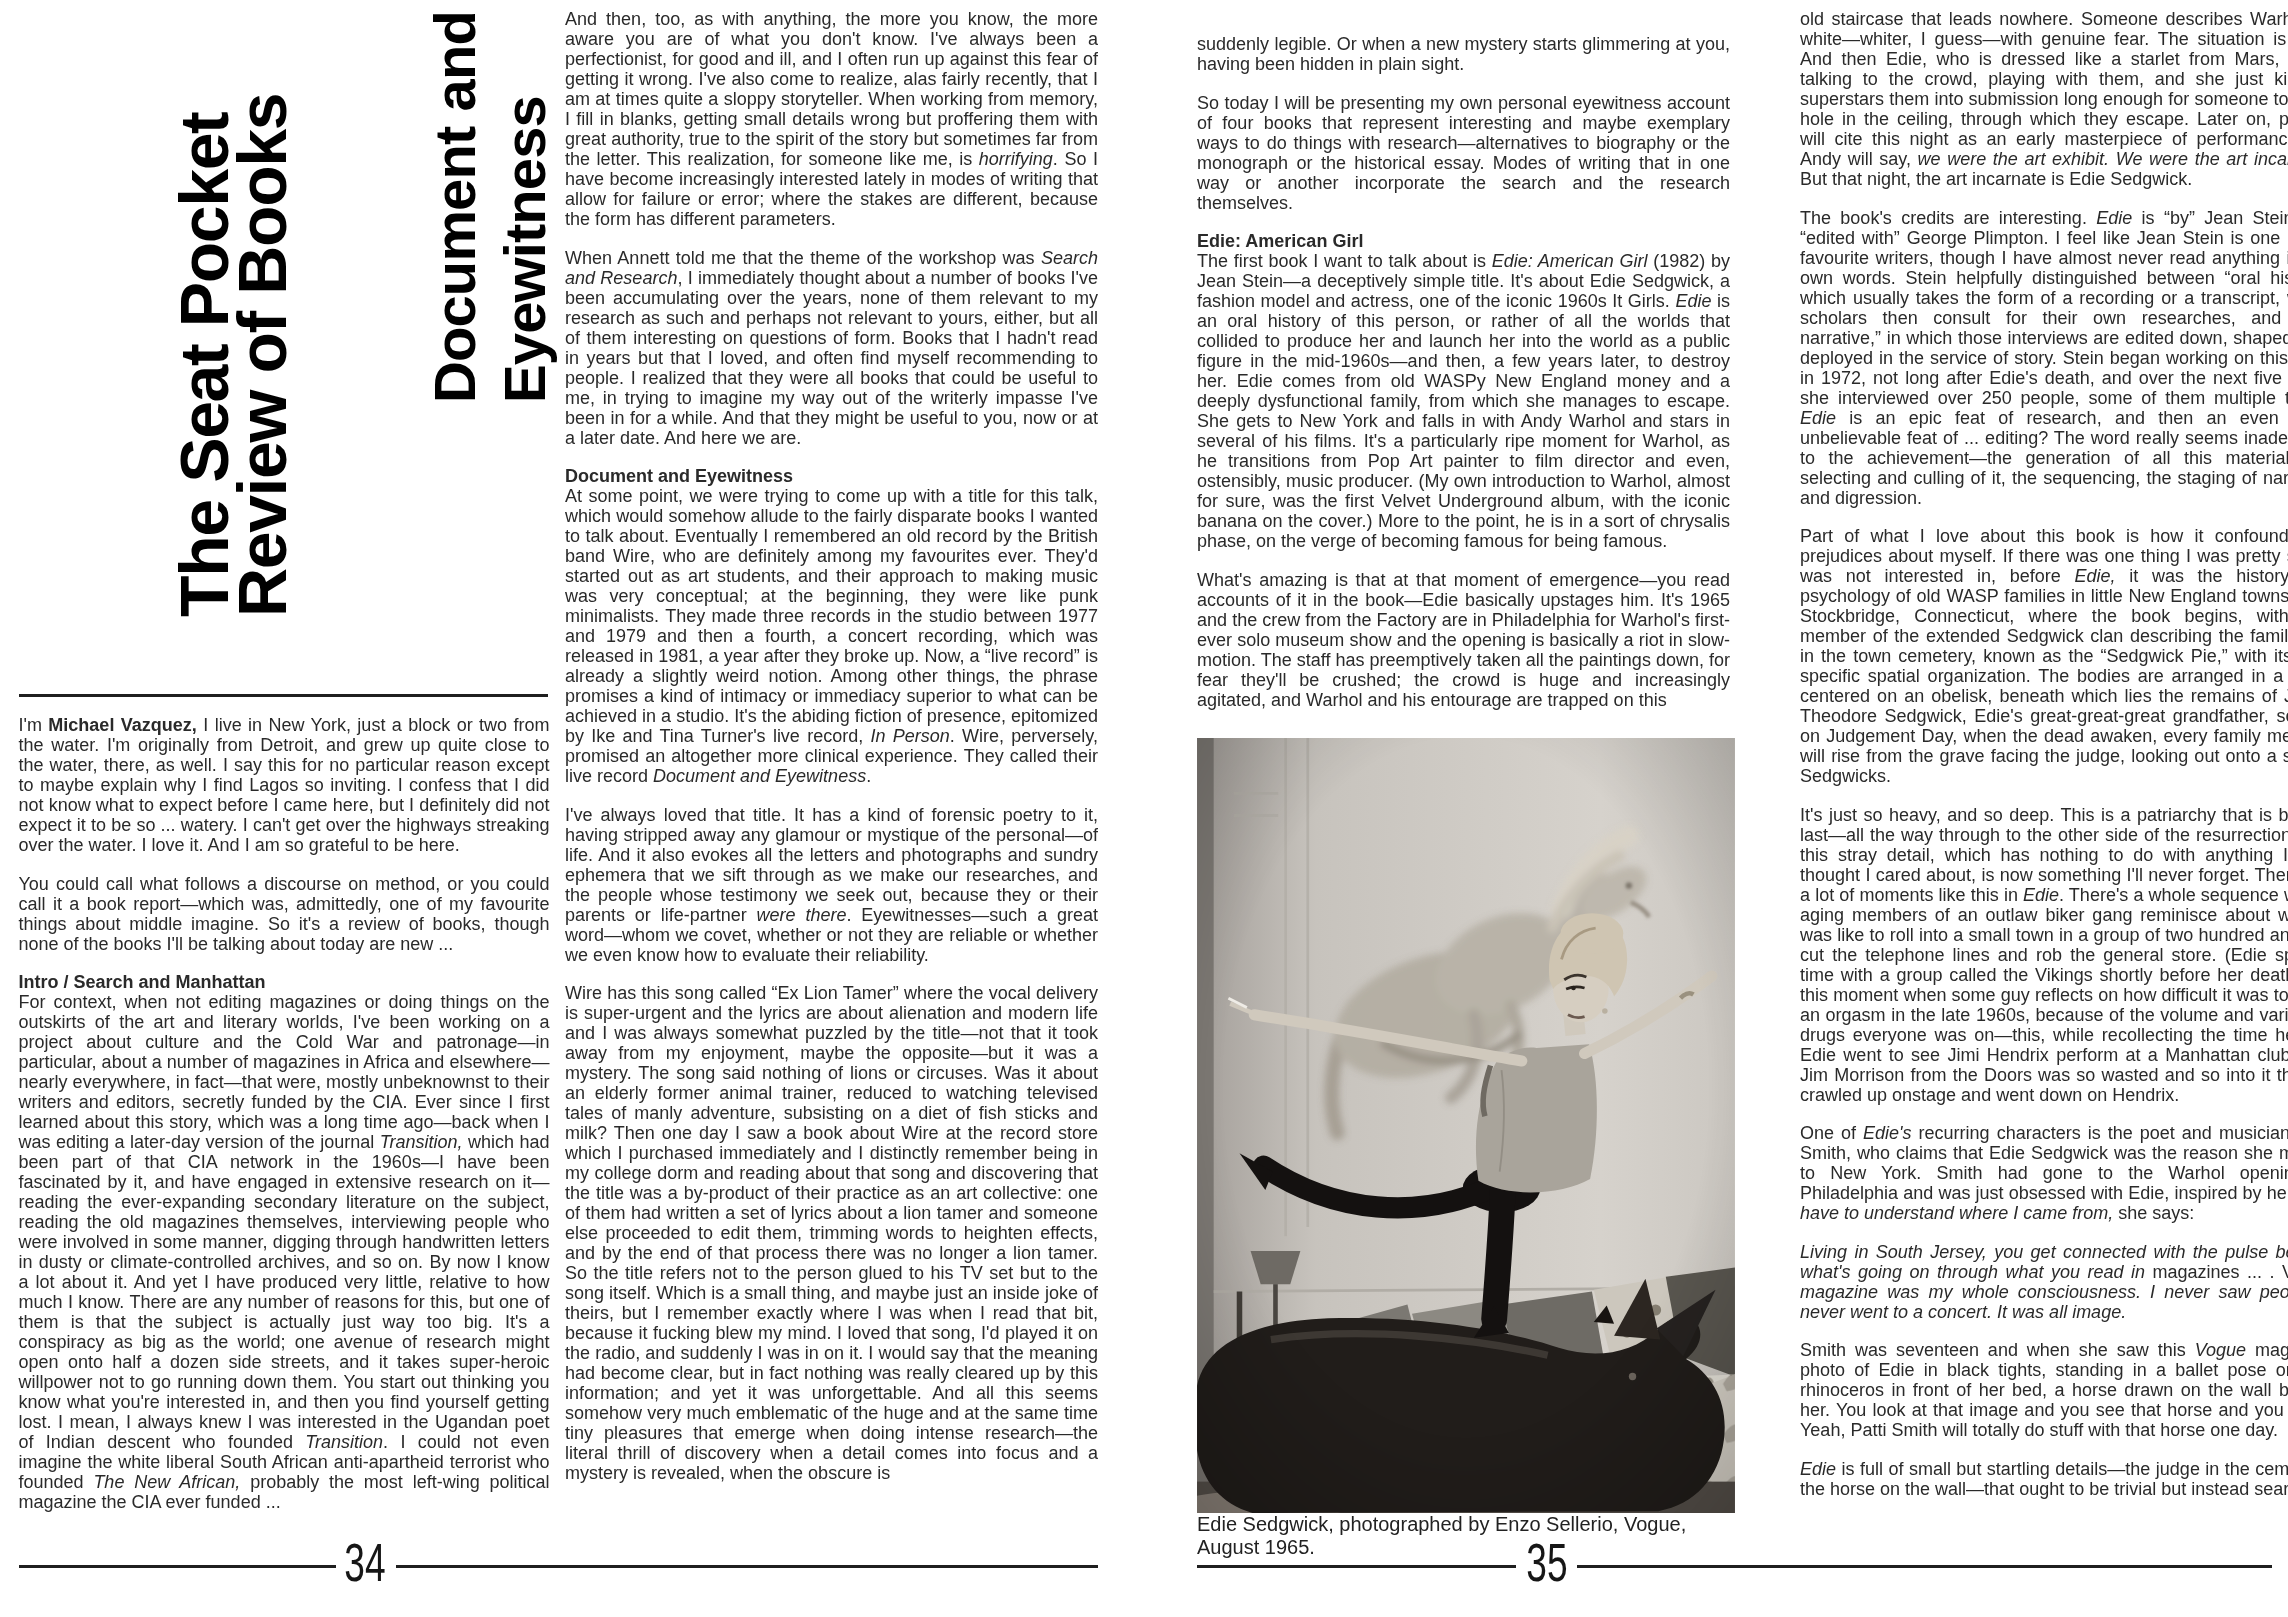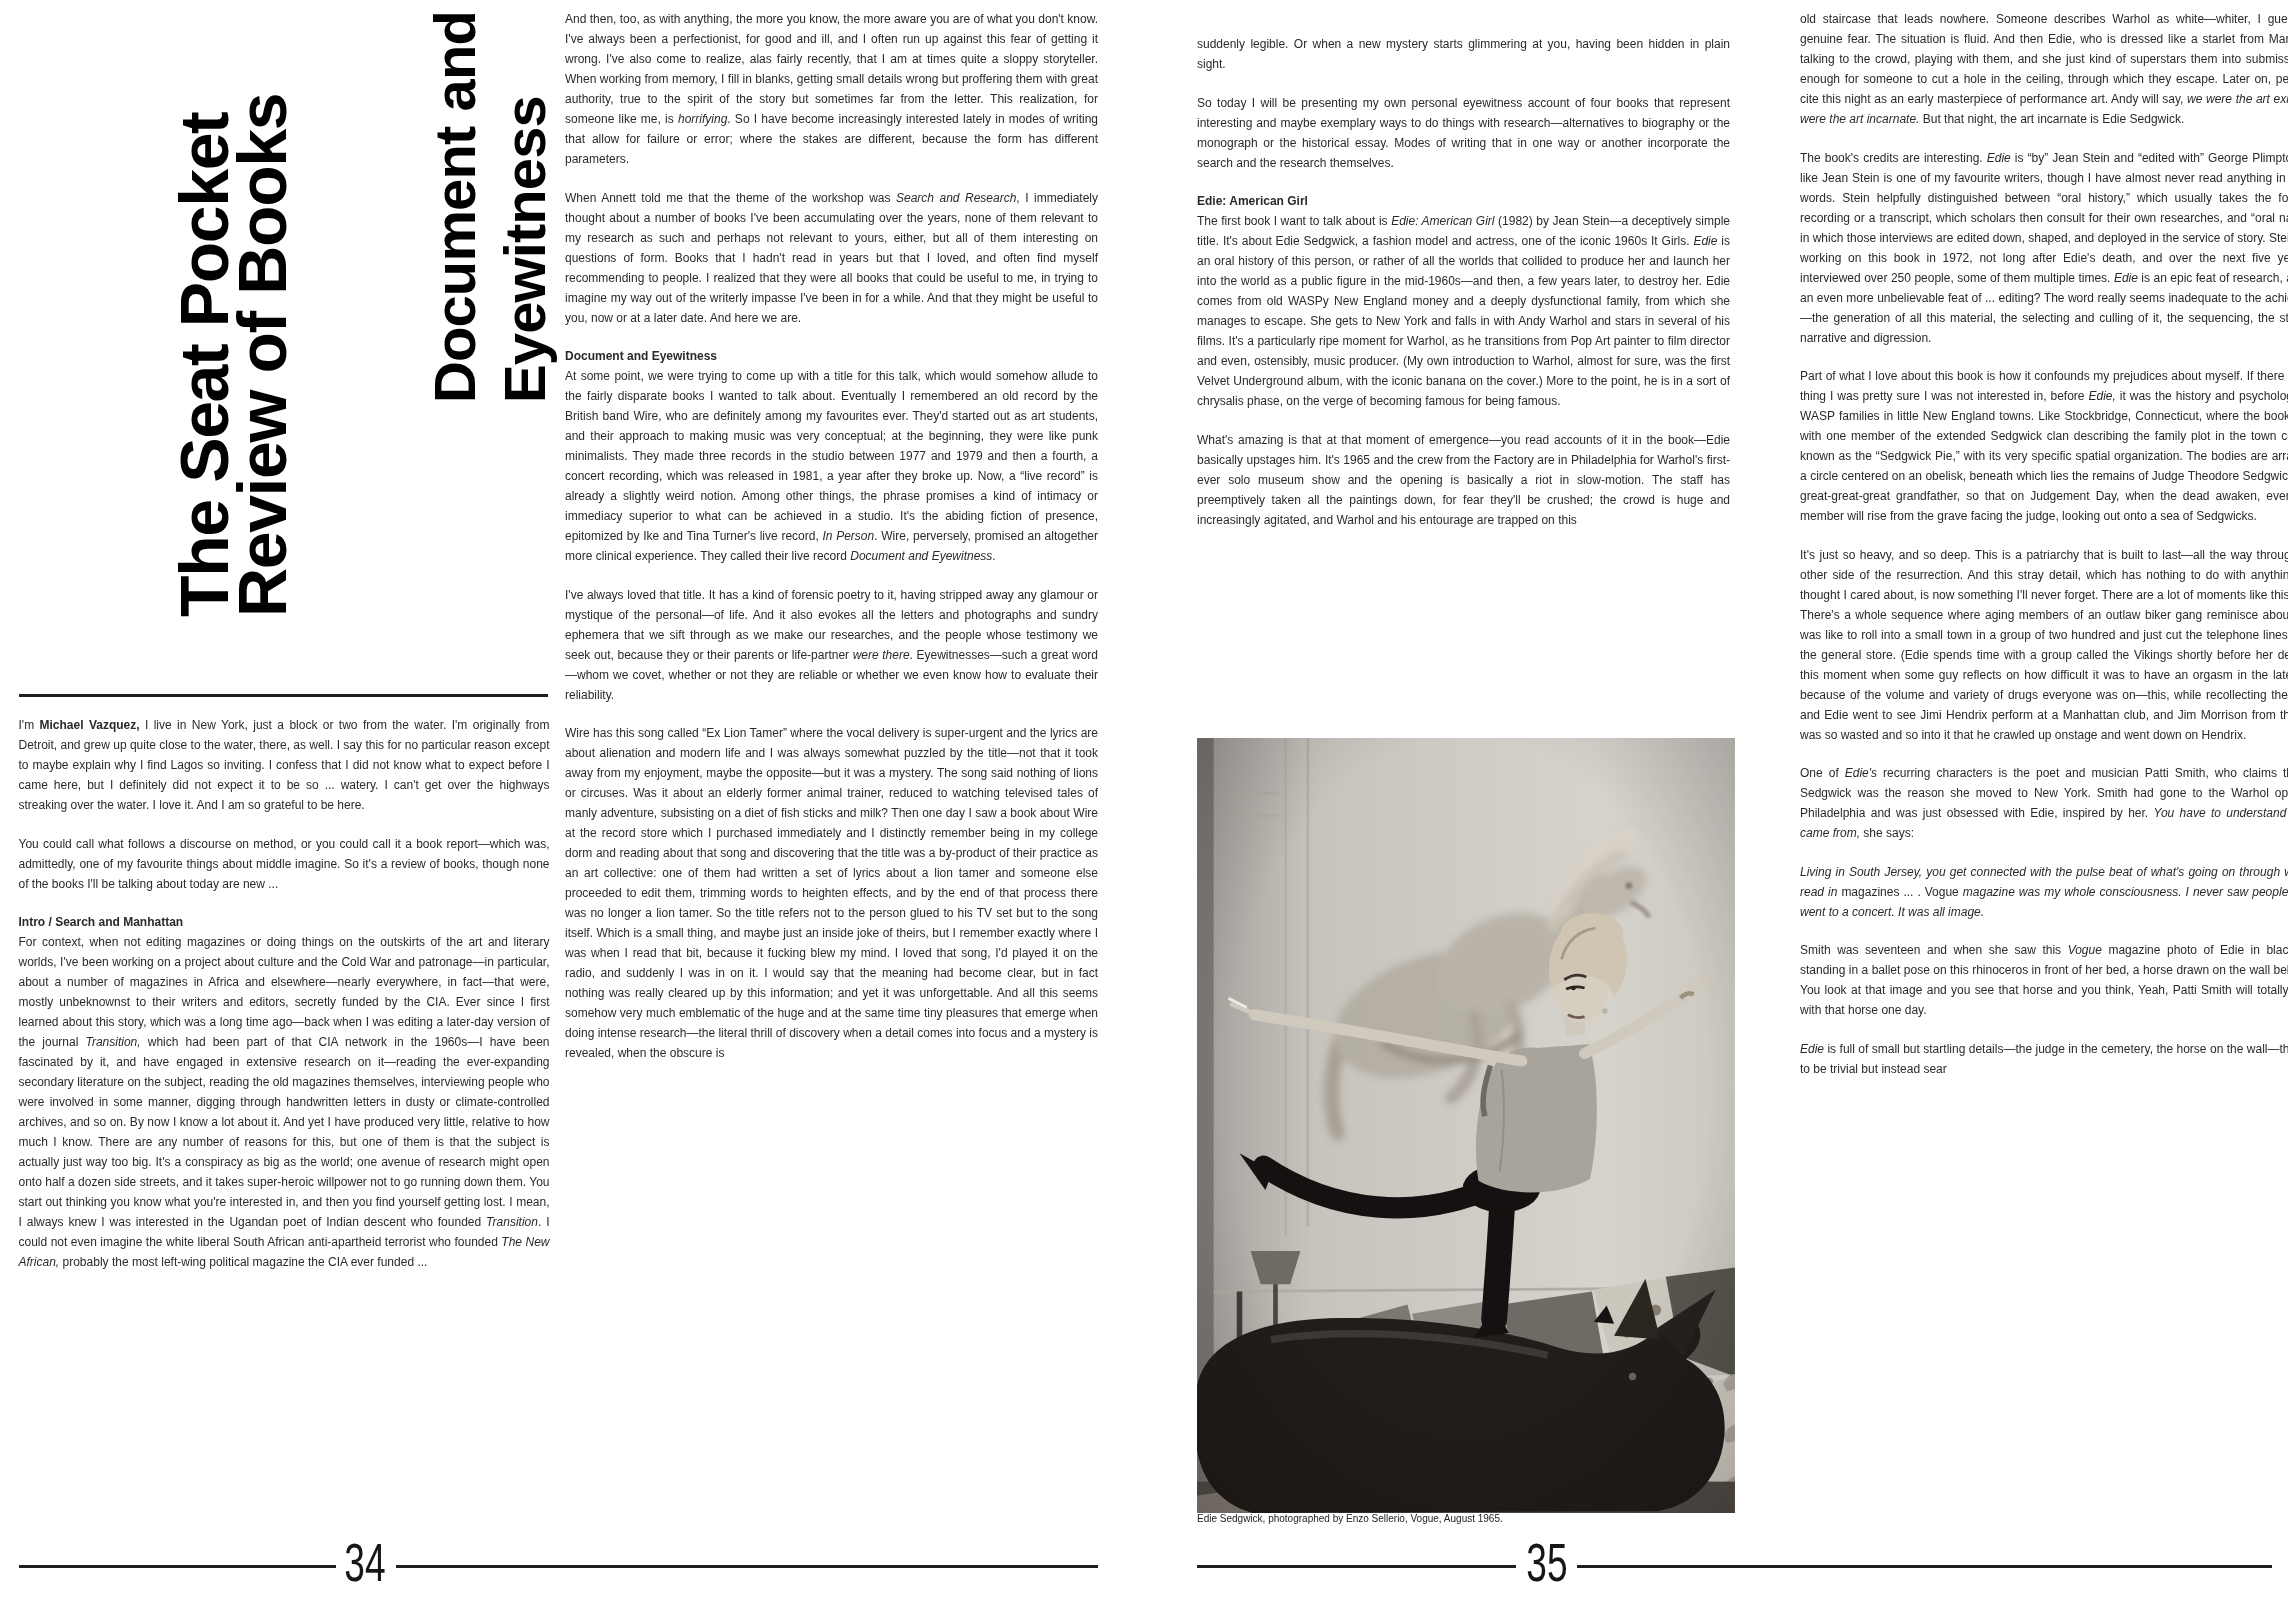--- a/index.html
+++ b/index.html
@@ -5,41 +5,41 @@
   html,body{margin:0;padding:0;background:#e9e9e9;}
   .canvas{position:relative;width:2289px;height:1618px;background:#ffffff;overflow:hidden;
           font-family:"Liberation Sans",sans-serif;color:#2a2a2a;}
   .page{position:absolute;inset:0;}
   
   .vtitle{position:absolute;writing-mode:vertical-rl;transform:rotate(180deg);
           font-weight:700;color:#000;white-space:nowrap;}
   .vtitle.t1{left:175px;top:14.8px;height:602px;font-size:68px;line-height:0.86;letter-spacing:-1.4px;}
   .vtitle.t2{left:420px;top:14.8px;height:388px;font-size:58px;line-height:1.2;letter-spacing:-0.9px;}
   
-  .col{position:absolute;font-size:12px;line-height:20px;}
+  .col{position:absolute;font-size:18px;line-height:20px;}
   .col-a{left:18.5px;top:715px;width:531px;}
   .col-b{left:565px;top:9.2px;width:533px;height:1606px;overflow:hidden;}
   .col-c{left:1197px;top:9.2px;width:533px;height:725px;overflow:hidden;margin-top:25px;}
   .col-d{left:1800px;top:9.2px;width:533px;height:1606px;overflow:hidden;}
   .bp{text-align:justify;margin:0 0 18.5px 0;hyphens:auto;-webkit-hyphens:auto;}
   .bh{font-weight:700;margin:0;}
   .rule{position:absolute;background:#1f1f1f;height:2.8px;}
   .rule-a{left:18.5px;top:694px;width:529px;}
   .rule-b1{left:18.5px;top:1565px;width:317px;}
   .rule-b2{left:396px;top:1565px;width:702px;}
   .rule-b3{left:1197px;top:1565px;width:319px;}
   .rule-b4{left:1577px;top:1565px;width:695px;}
   .pagenum{position:absolute;top:1536px;width:92px;text-align:center;color:#161616;
            font-size:53px;line-height:1;font-weight:400;transform:scaleX(0.70);}
   .pn-34{left:319px;}
   .pn-35{left:1501px;}
   
   .photo{position:absolute;left:1197px;top:738px;width:538px;height:775px;}
   .photo svg{display:block;width:538px;height:775px;}
-  .caption{position:absolute;left:1197px;top:1528px;width:533px;font-size:10px;color:#222;}
+  .caption{position:absolute;left:1197px;top:1528px;width:533px;font-size:20px;color:#222;}
 </style>
 </head>
 <body>
 
 <div class="canvas">
 
   <section class="page">
     <div class="vtitle t1">
       <div>The Seat Pocket</div>
       <div>Review of Books</div>

